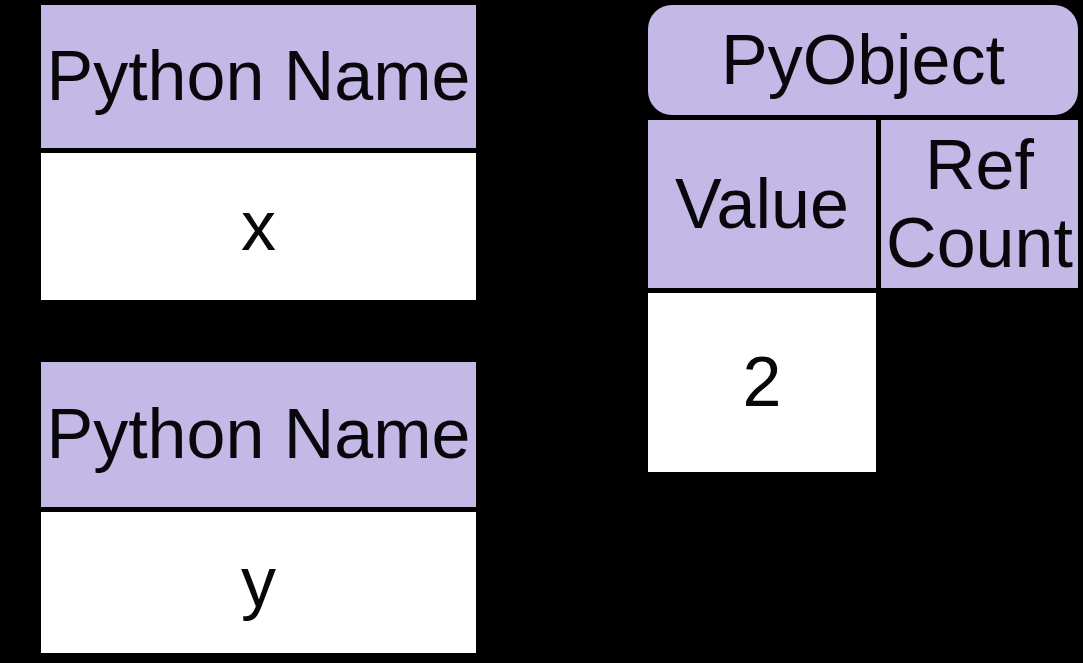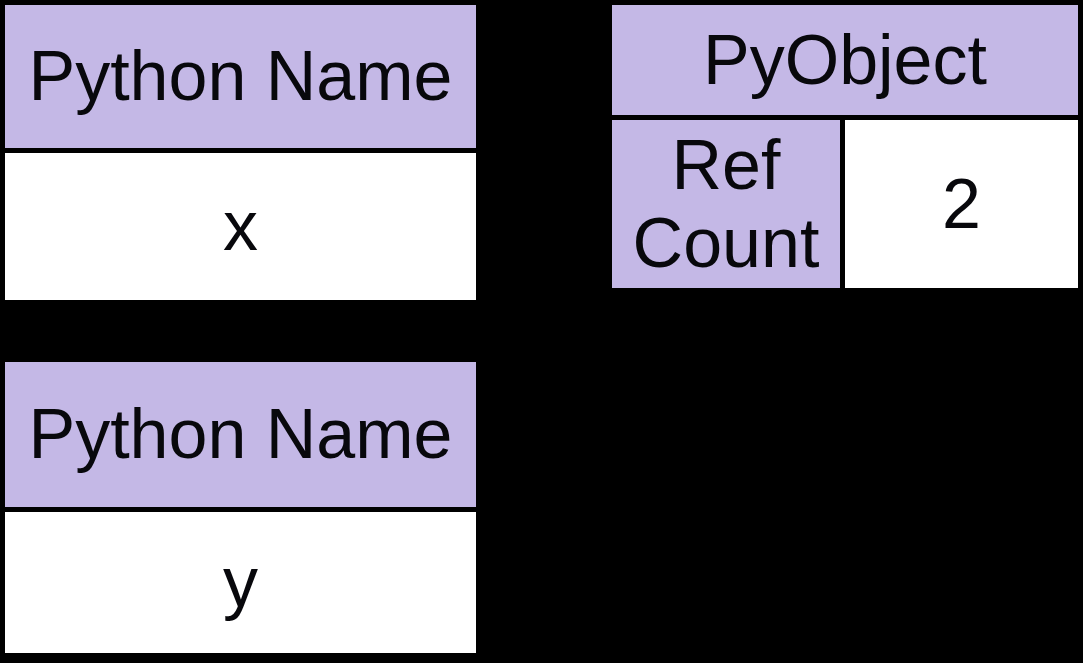--- a/index.html
+++ b/index.html
@@ -16,20 +16,21 @@
     font-family: "Liberation Sans", sans-serif;
     color: #08080c;
   }
   .tbl {
     position: absolute;
     display: grid;
     gap: 5px;
     background: #000000;
     border: 5px solid #000000;
     box-sizing: border-box;
+    padding-left: 36px;
   }
   .cell {
     display: flex;
     align-items: center;
     justify-content: center;
     text-align: center;
     font-size: 70px;
     line-height: 1.12;
     overflow: hidden;
   }
@@ -48,36 +49,37 @@
     width: 481px; height: 301px;
     grid-template-rows: 145px 1fr;
   }
   
   .tbl-obj {
     left: 607px; top: 0;
     width: 476px; height: 477px;
     grid-template-columns: 228px 1fr;
     grid-template-rows: 110px 168px 1fr;
   }
-  .obj-title { grid-column: 1 / span 2; }
+  .obj-title { grid-column: 1 / span 2; border-radius: 24px; }
 </style>
 </head>
 <body>
 
 <div class="stage">
 
   <div class="tbl tbl-x">
     <div class="cell hdr">Python Name</div>
     <div class="cell val">x</div>
   </div>
 
   <div class="tbl tbl-y">
     <div class="cell hdr">Python Name</div>
     <div class="cell val">y</div>
   </div>
 
   <div class="tbl tbl-obj">
     <div class="cell hdr obj-title">PyObject</div>
+    <div class="cell hdr">Value</div>
     <div class="cell hdr">Ref Count</div>
     <div class="cell val">2</div>
   </div>
 
 </div>
 
 </body></html>

